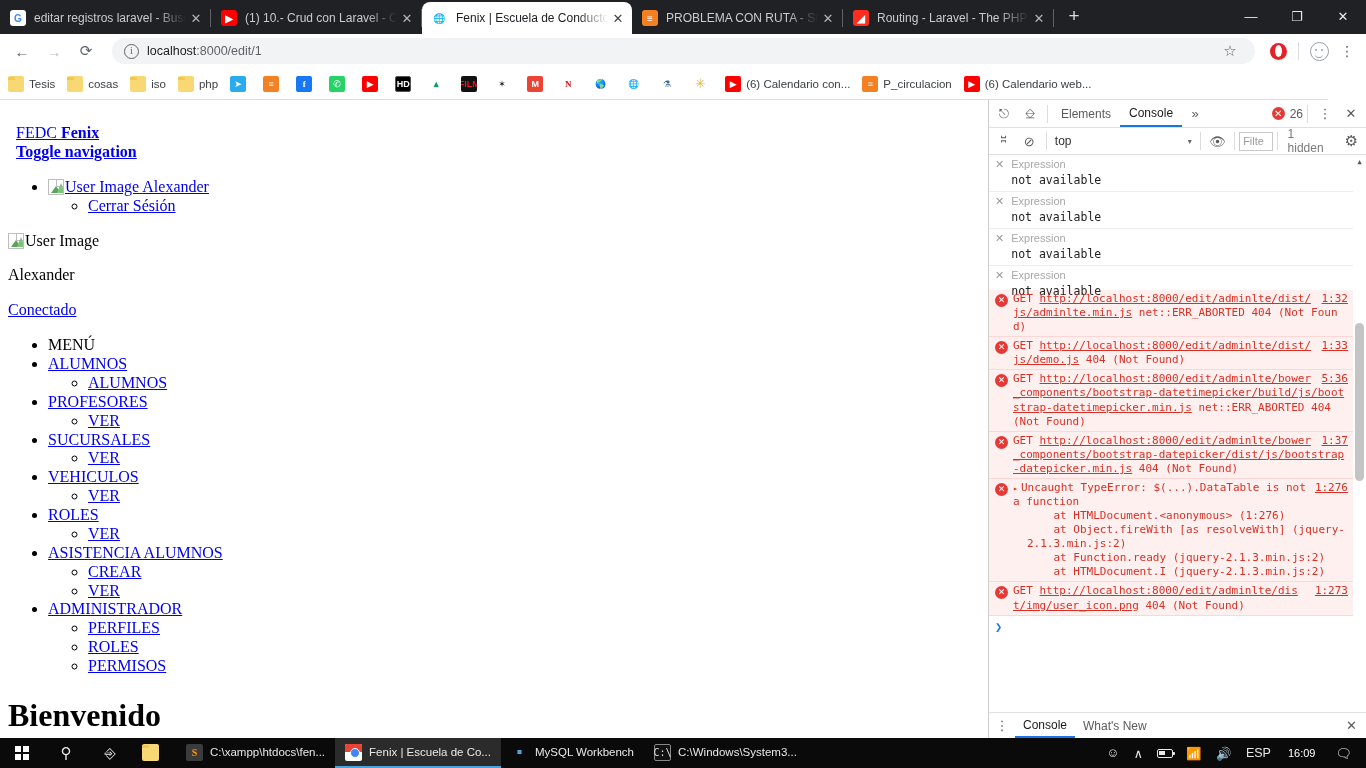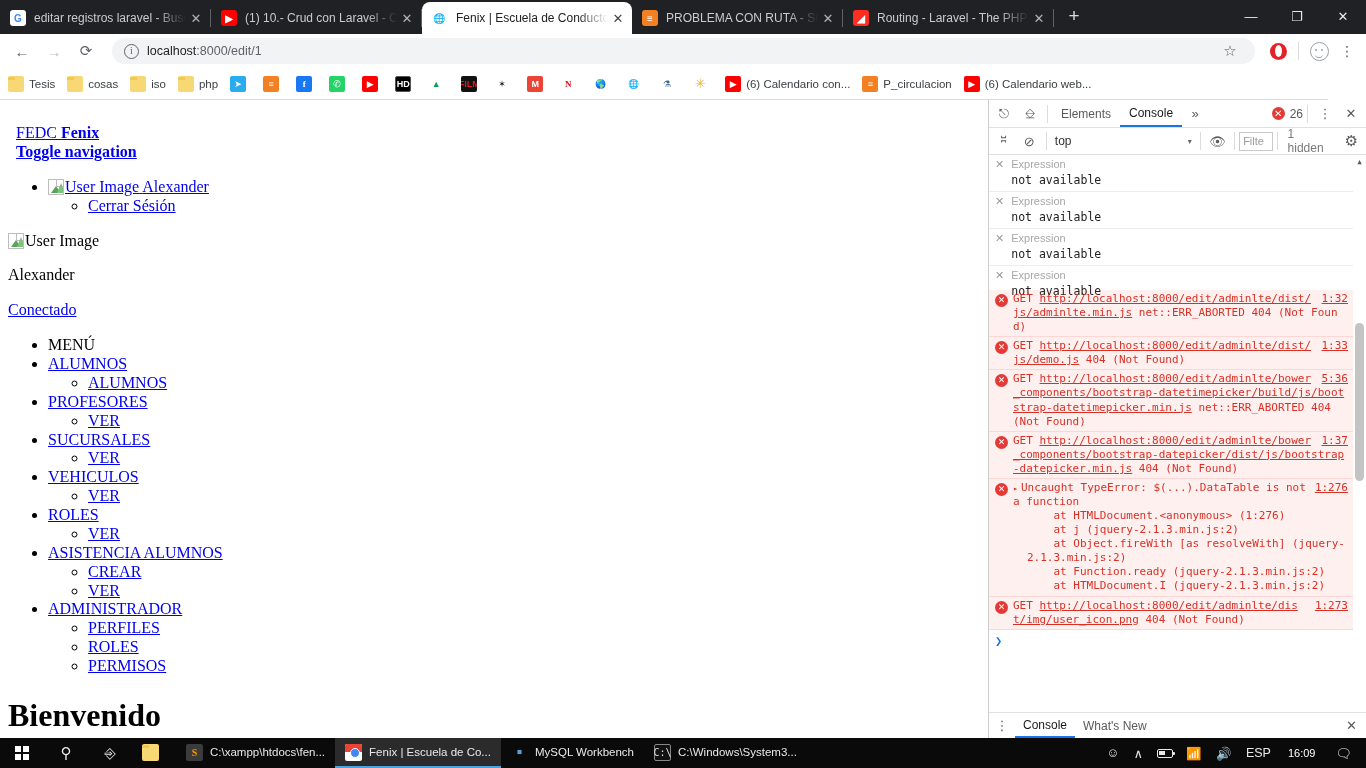--- a/index.html
+++ b/index.html
@@ -668,21 +668,20 @@
 
       <div class="msg" style="display:block;padding-left:4px;">
         <div style="display:flex;align-items:flex-start;">
           <span class="micon">✕</span>
           <span class="mbody">
             <span class="src">1:276</span>
             <span class="tri">▸</span><span class="mtext">Uncaught TypeError: $(...).DataTable is not a function</span>
           </span>
         </div>
         <div class="stack">    at HTMLDocument.&lt;anonymous&gt; (1:276)</div>
-        <div class="stack">    at j (jquery-2.1.3.min.js:2)</div>
         <div class="stack">    at Object.fireWith [as resolveWith] (jquery-2.1.3.min.js:2)</div>
         <div class="stack">    at Function.ready (jquery-2.1.3.min.js:2)</div>
         <div class="stack">    at HTMLDocument.I (jquery-2.1.3.min.js:2)</div>
       </div>
 
       <div class="msg">
         <span class="micon">✕</span>
         <span class="mbody">
           <span class="src">1:273</span>
           <span class="mtext"><span>GET </span><a class="link" href="#">http://localhost:8000/edit/adminlte/dist/img/user_icon.png</a><span> 404 (Not Found)</span></span>

